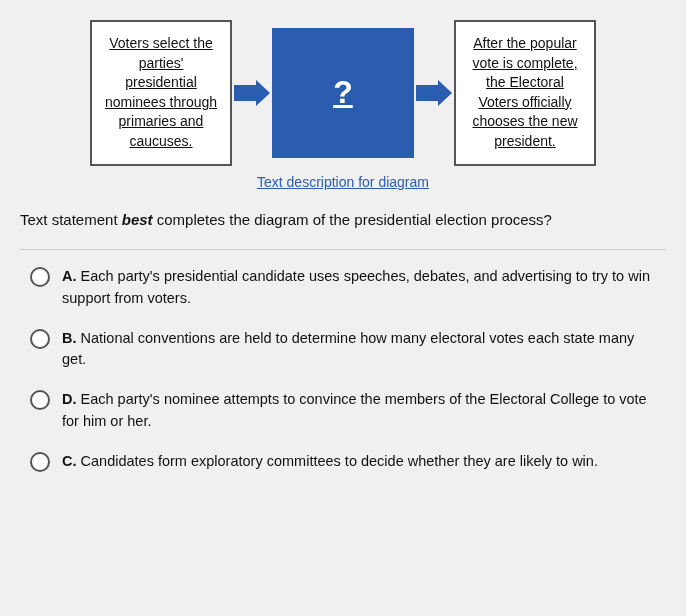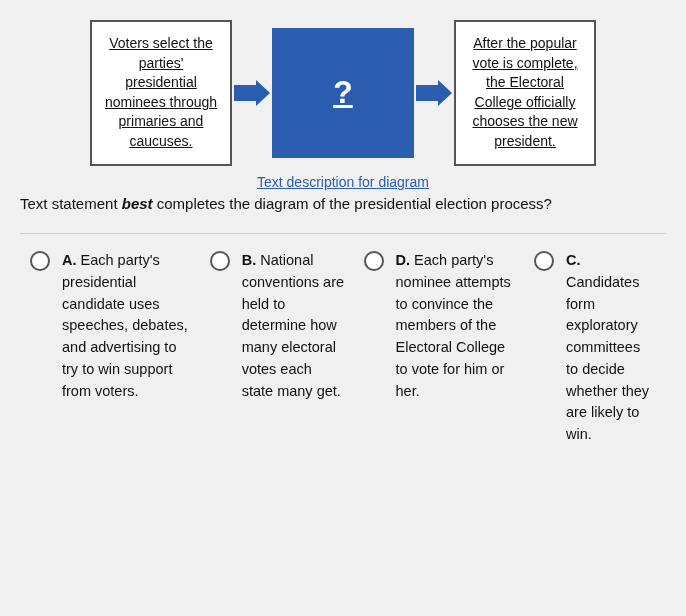--- a/index.html
+++ b/index.html
@@ -48,40 +48,40 @@
       height: 40px;
     }
     .arrow svg {
       width: 36px;
       height: 36px;
     }
     .caption {
       text-align: center;
       color: #2a5db0;
       font-size: 14px;
-      margin-bottom: 3px;
+      margin-bottom: 19px;
       text-decoration: underline;
     }
     .question-text {
       font-size: 15px;
       margin-bottom: 18px;
       line-height: 1.5;
     }
     .question-text em {
       font-style: italic;
       font-weight: bold;
     }
     .divider {
       border: none;
       border-top: 1px solid #ccc;
       margin-bottom: 16px;
     }
     .options-area {
       display: flex;
-      flex-direction: row;
+      flex-direction: column;
       gap: 18px;
       padding: 0 10px;
     }
     .option {
       display: flex;
       align-items: flex-start;
       gap: 12px;
     }
     .option-radio {
       width: 20px;
@@ -115,21 +115,21 @@
   </div>
   <div class="diagram-box question">
     <span>?</span>
   </div>
   <div class="arrow">
     <svg viewBox="0 0 36 36">
       <polygon points="0,10 22,10 22,5 36,18 22,31 22,26 0,26" fill="#2a5db0"></polygon>
     </svg>
   </div>
   <div class="diagram-box">
-    <span>After the popular vote is complete, the Electoral College officially chooses the new president.</span>
+    <span>After the popular vote is complete, the Electoral Voters officially chooses the new president.</span>
   </div>
 </div>
 
 <div class="caption">Text description for diagram</div>
 
 <div class="question-text">
   <span>Text statement </span><em>best</em><span> completes the diagram of the presidential election process?</span>
 </div>
 
 <hr class="divider">

